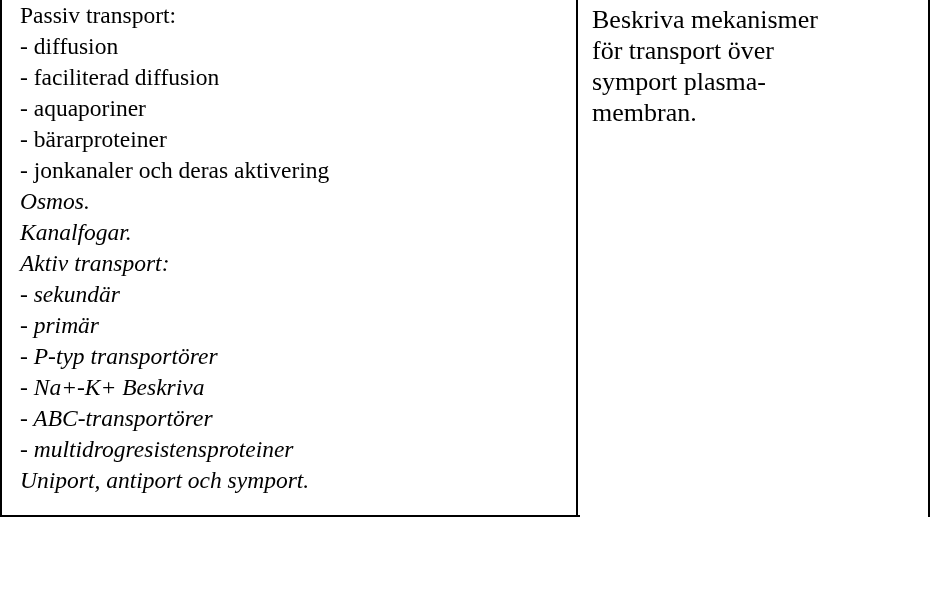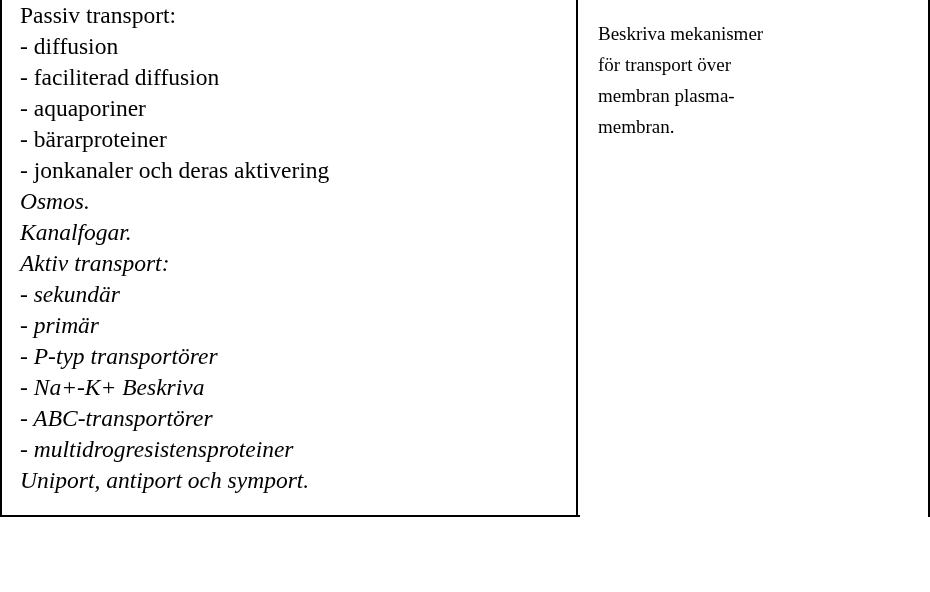--- a/index.html
+++ b/index.html
@@ -66,24 +66,24 @@
     margin-top: 0;
   }
   .block-gap {
     margin-top: 13px;
     font-style: italic;
   }
   .line {
     white-space: pre;
   }
   .right-text {
-    font-size: 19px;
+    font-size: 26px;
     line-height: 31px;
-    margin: 6px;
-    padding-top: 12px;
+    margin: 0;
+    padding-top: 4px;
   }
 </style>
 </head>
 <body>
 
 <div class="page">
   <div class="table">
 
     <div class="col col-left">
       <div class="cell-content">
@@ -120,19 +120,19 @@
         </div>
 
       </div>
       <div class="bottom-rule"></div>
     </div>
 
     <div class="col col-right">
       <div class="right-text">
         <div class="line">Beskriva mekanismer</div>
         <div class="line">för transport över</div>
-        <div class="line">membran plasma-</div>
+        <div class="line">symport plasma-</div>
         <div class="line">membran.</div>
       </div>
     </div>
 
   </div>
 </div>
 
 </body></html>

